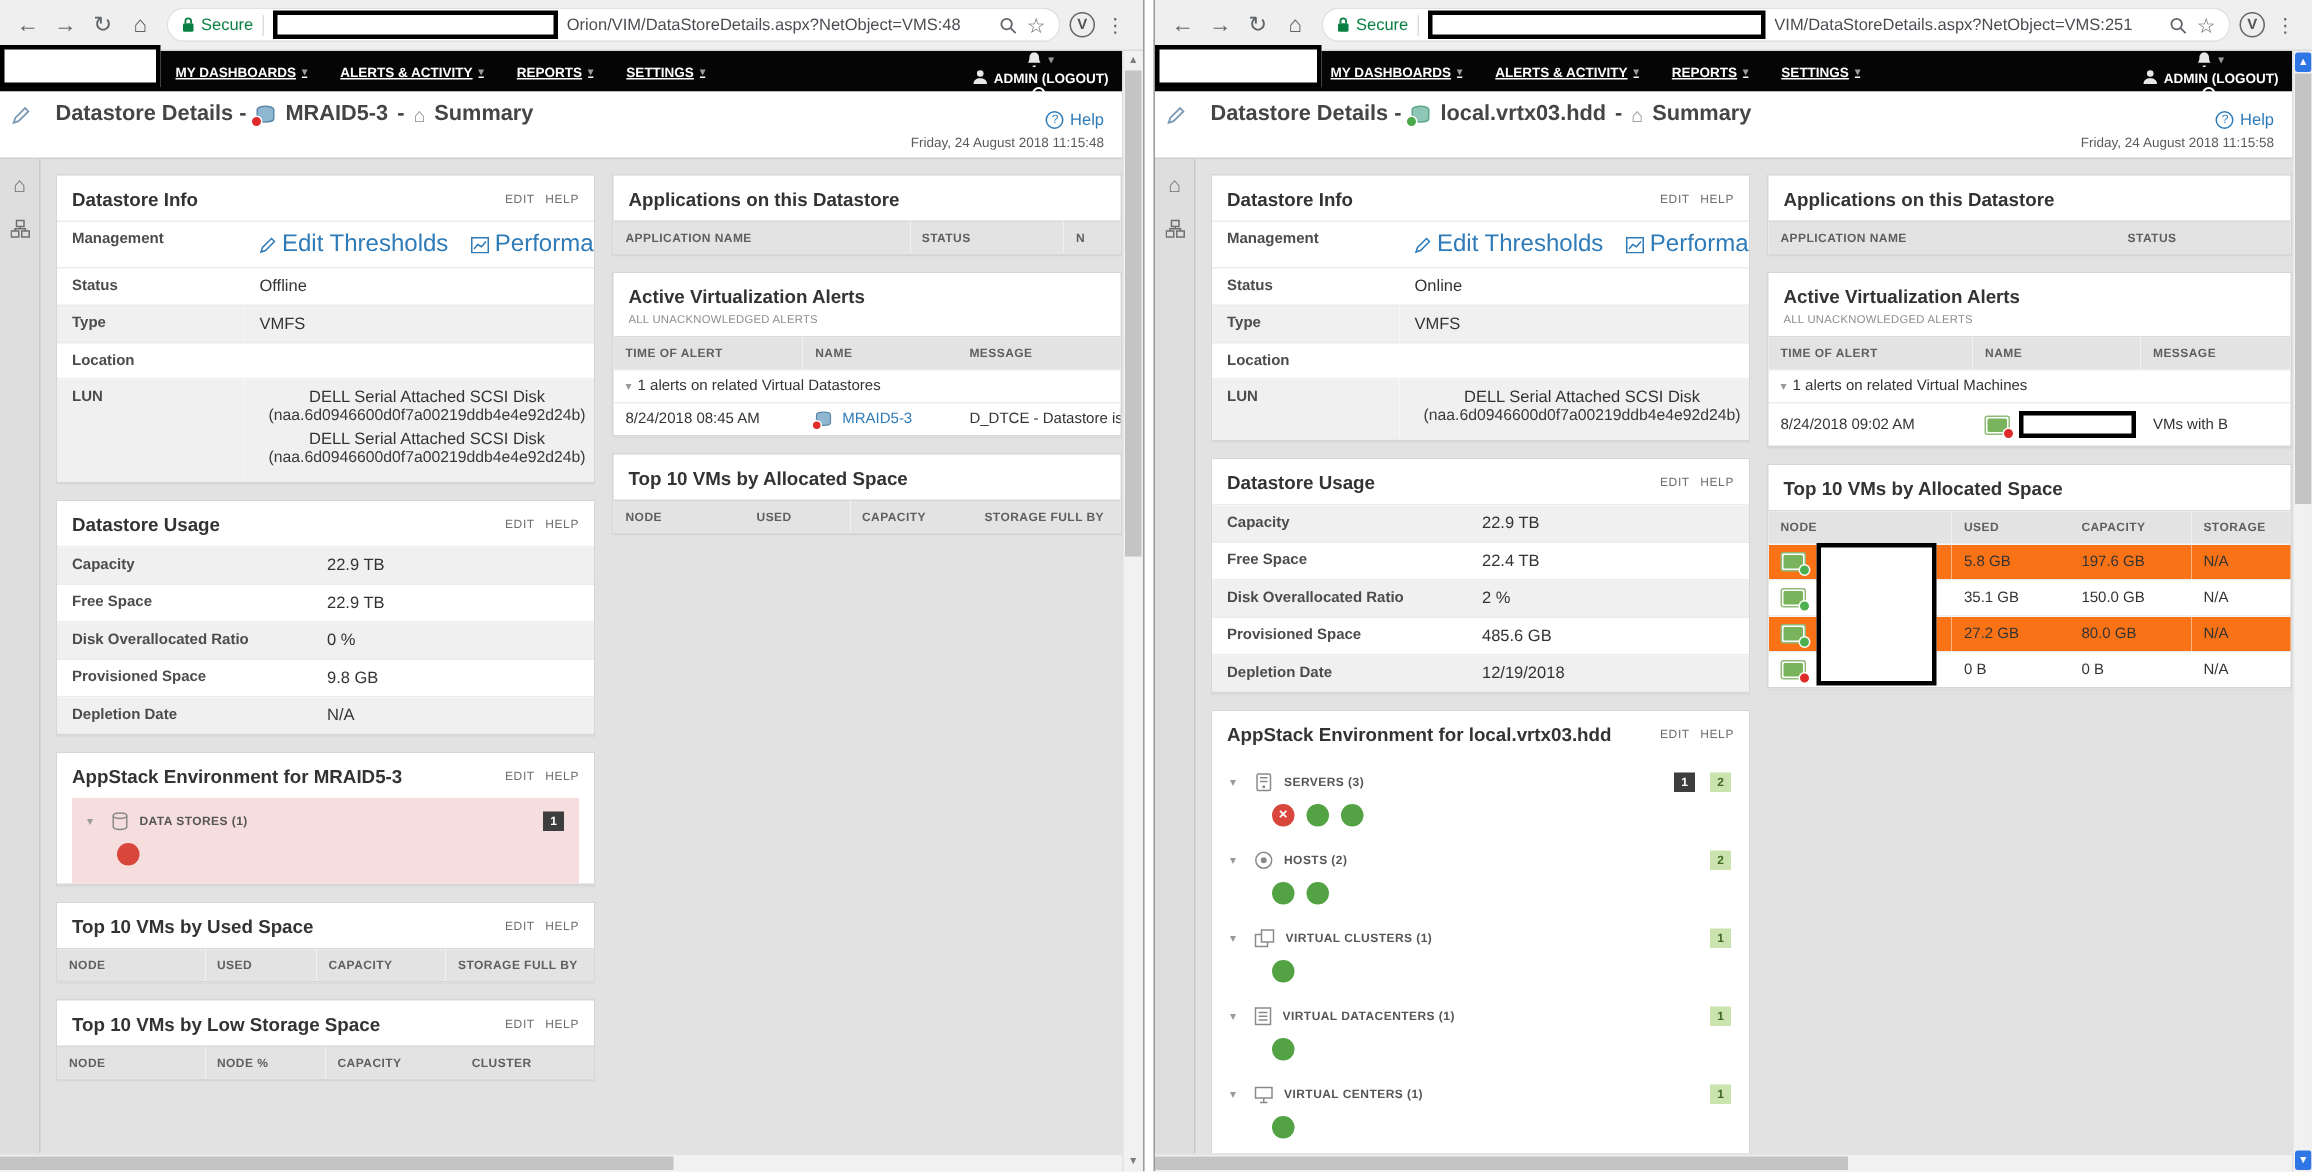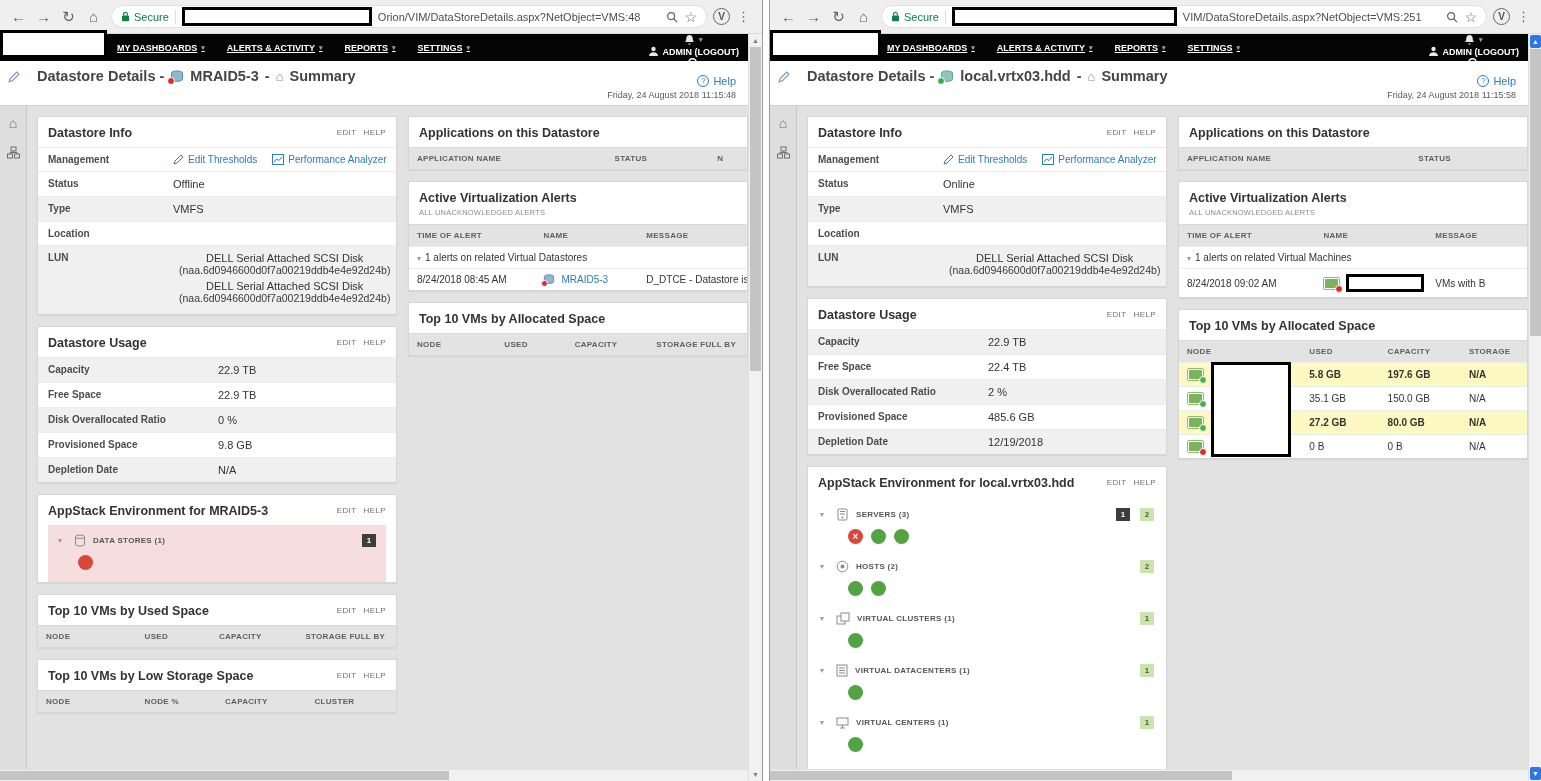--- a/index.html
+++ b/index.html
@@ -70,29 +70,29 @@
   .ctitle{font-size:12.5px;font-weight:bold;color:#333;}
   .csub{font-size:7.5px;color:#8c8c8c;margin-top:3px;letter-spacing:.2px;}
   .clinks{font-size:8px;color:#6f6f6f;letter-spacing:.4px;display:flex;gap:7px;flex:0 0 auto;padding-top:2px;}
   .clinks span{cursor:pointer;}
 
   table.kv{width:100%;border-collapse:collapse;font-size:11px;color:#333;table-layout:fixed;}
   .kv td{padding:6px 10px;vertical-align:top;border-top:1px solid #ececec;overflow:hidden;}
   .kv .k{width:105px;font-size:10px;font-weight:bold;color:#4c4c4c;}
   .kv tr.shade{background:#f0f0f0;}
   .bluelink{color:#2e7bb8;cursor:pointer;text-decoration:none;}
-  .mgmt-links{display:flex;gap:15px;align-items:center;font-size:10px;white-space:nowrap;}
+  .mgmt-links{display:flex;gap:15px;align-items:center;font-size:16px;white-space:nowrap;}
   .mgmt-links .lk{display:inline-flex;align-items:center;gap:4px;}
   .lun-entry{display:flex;gap:6px;margin-bottom:4px;align-items:flex-start;text-align:center;}
   .lun-naa{color:#3a3a3a;font-size:10.5px;}
 
   table.mini{width:100%;border-collapse:collapse;font-size:10px;color:#333;table-layout:fixed;}
   .mini th{background:#e3e3e3;color:#5f5f5f;font-size:8px;font-weight:bold;text-align:left;padding:6px 8px;letter-spacing:.3px;white-space:nowrap;border-top:1px solid #d8d8d8;overflow:hidden;}
   .mini td{padding:5px 8px;border-top:1px solid #ededed;white-space:nowrap;overflow:hidden;}
-  .mini tr.shade td{background:#fef9c3;font-weight:bold;}
+  .mini tr.shade td{background:#f97316;}
   .gcaret{color:#9a9a9a;font-size:8px;margin-right:4px;}
   .namecell{display:flex;align-items:center;gap:6px;}
 
   
   .aswrap{padding:4px 10px 8px;}
   .asrow{display:flex;align-items:center;gap:7px;padding:7px 2px;}
   .ascaret{color:#9a9a9a;font-size:8px;width:9px;flex:0 0 auto;cursor:pointer;}
   .asico{flex:0 0 auto;display:flex;}
   .aslabel{font-size:8px;font-weight:bold;color:#565656;letter-spacing:.3px;flex:1;overflow:hidden;white-space:nowrap;}
   .badge{min-width:14px;height:13px;padding:0 2px;font-size:8px;display:inline-flex;align-items:center;justify-content:center;font-weight:bold;box-sizing:border-box;margin-left:3px;flex:0 0 auto;}

